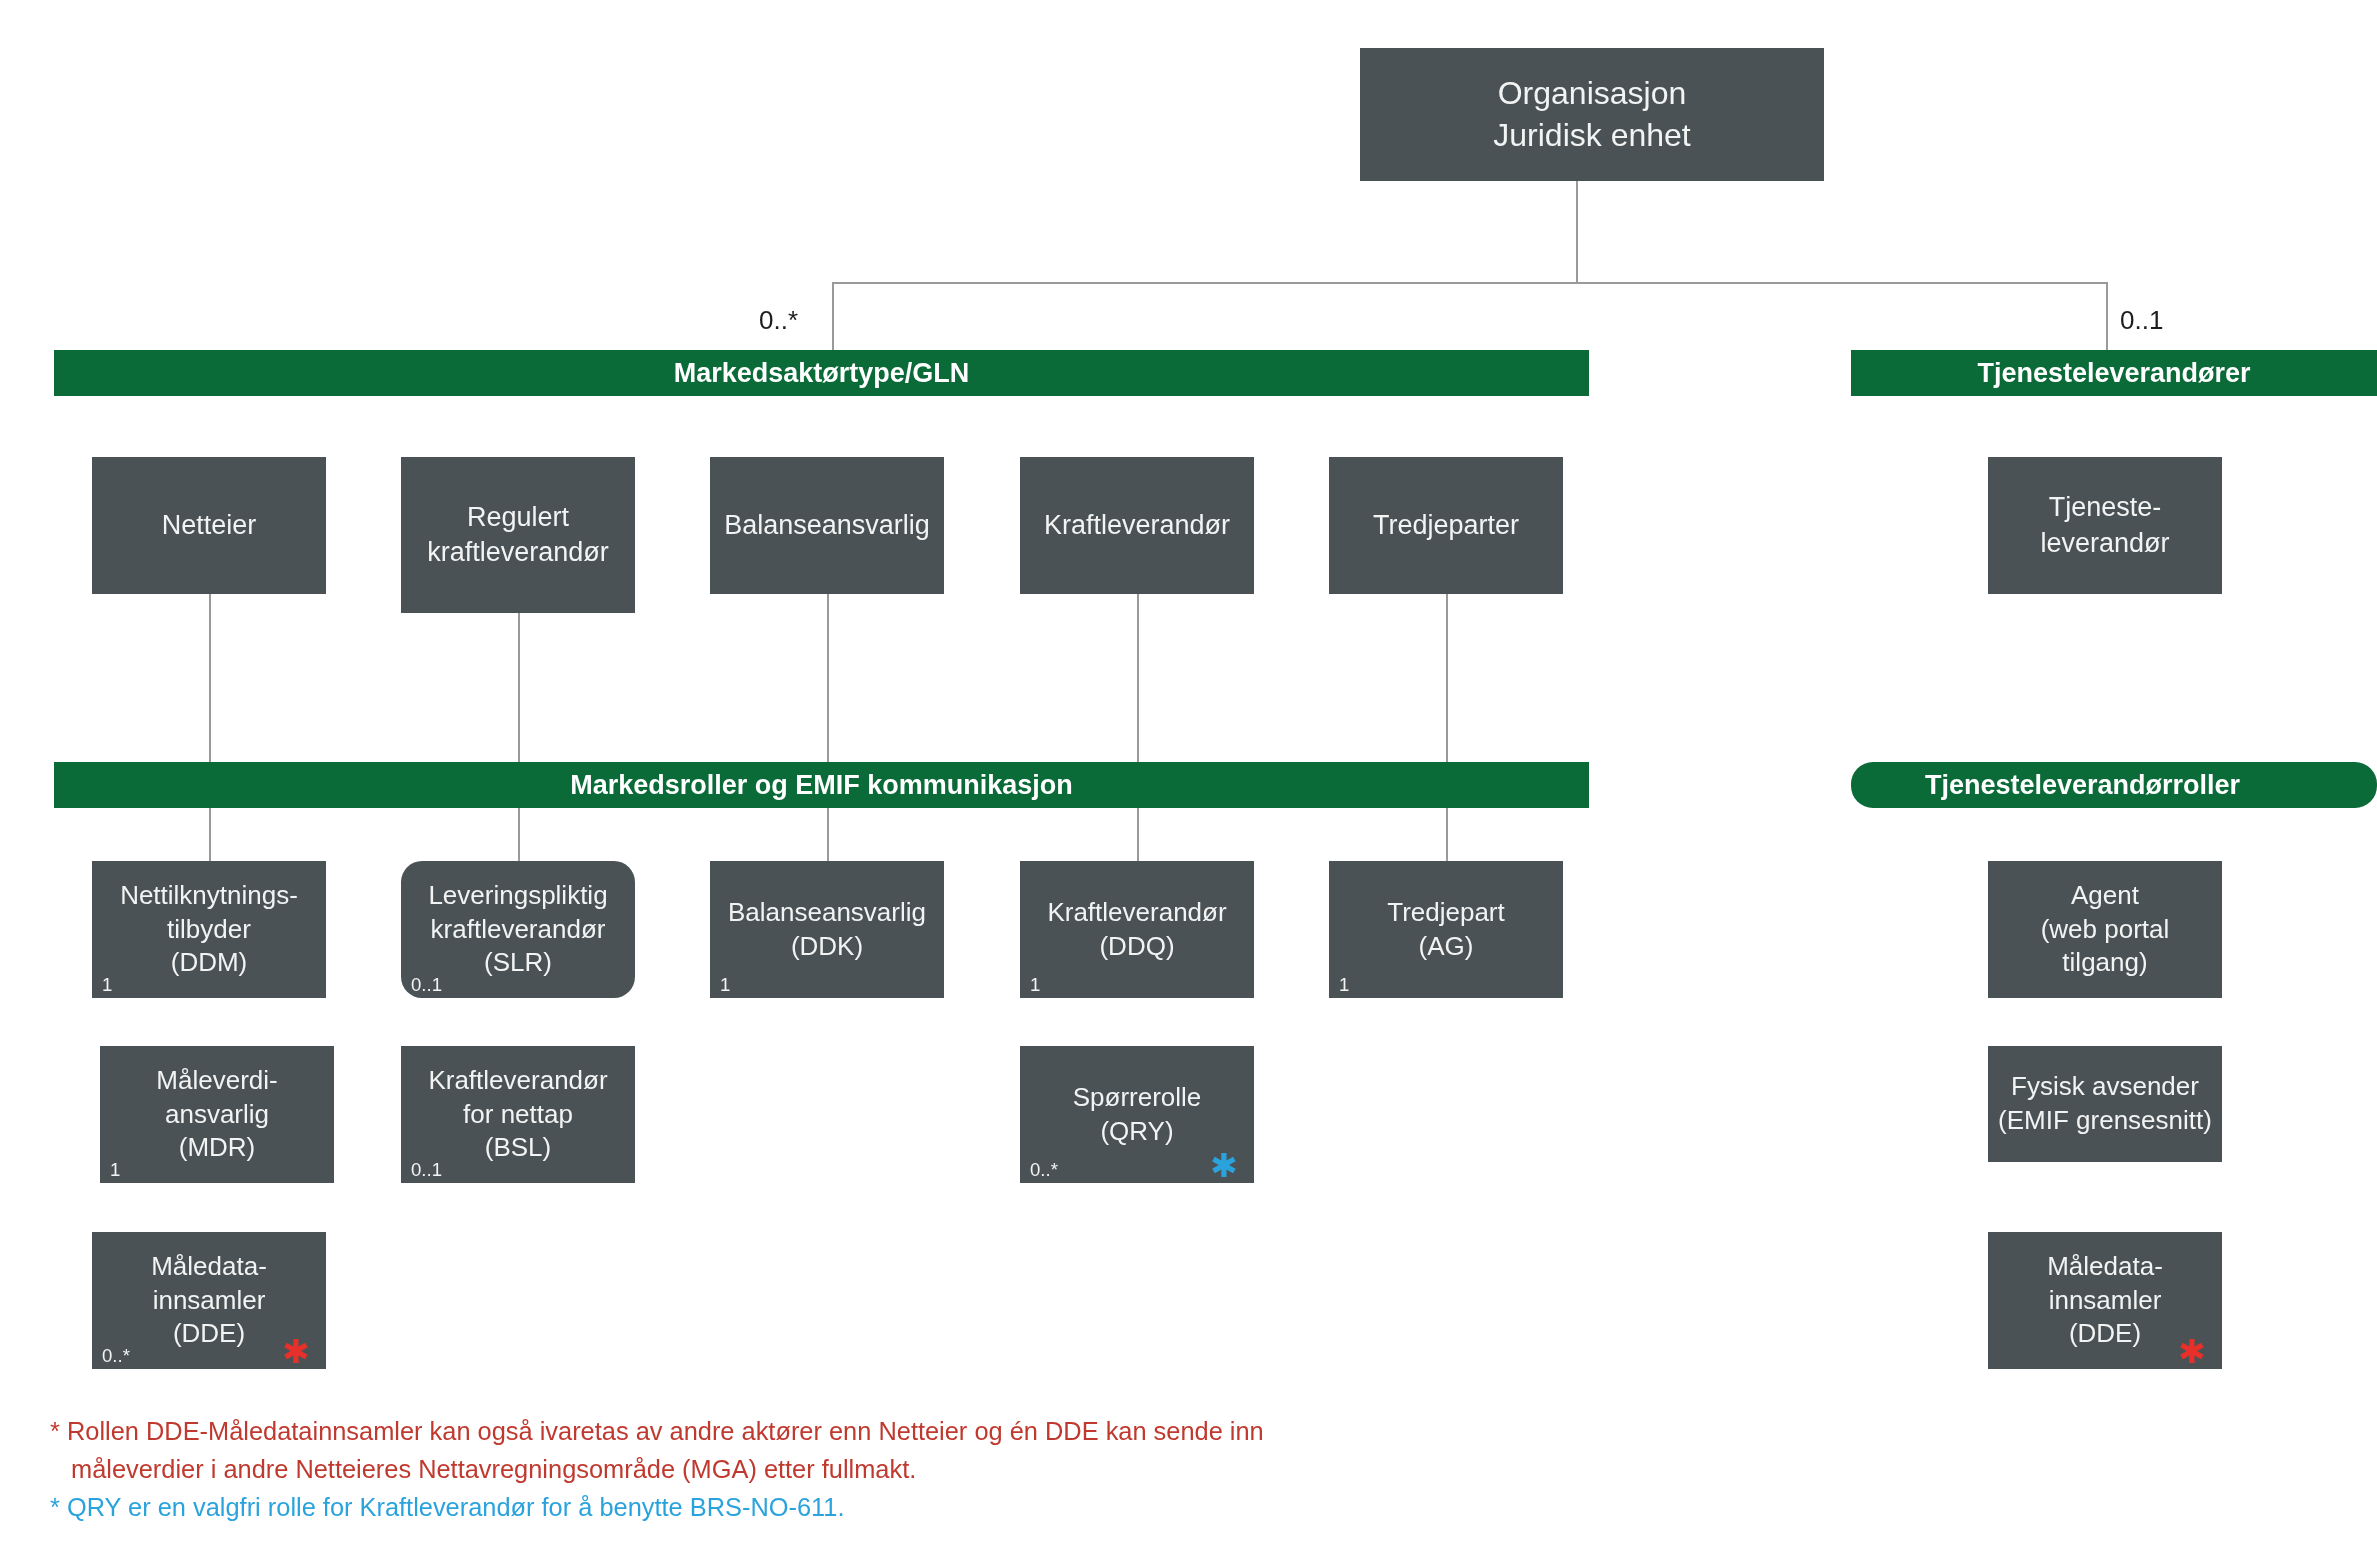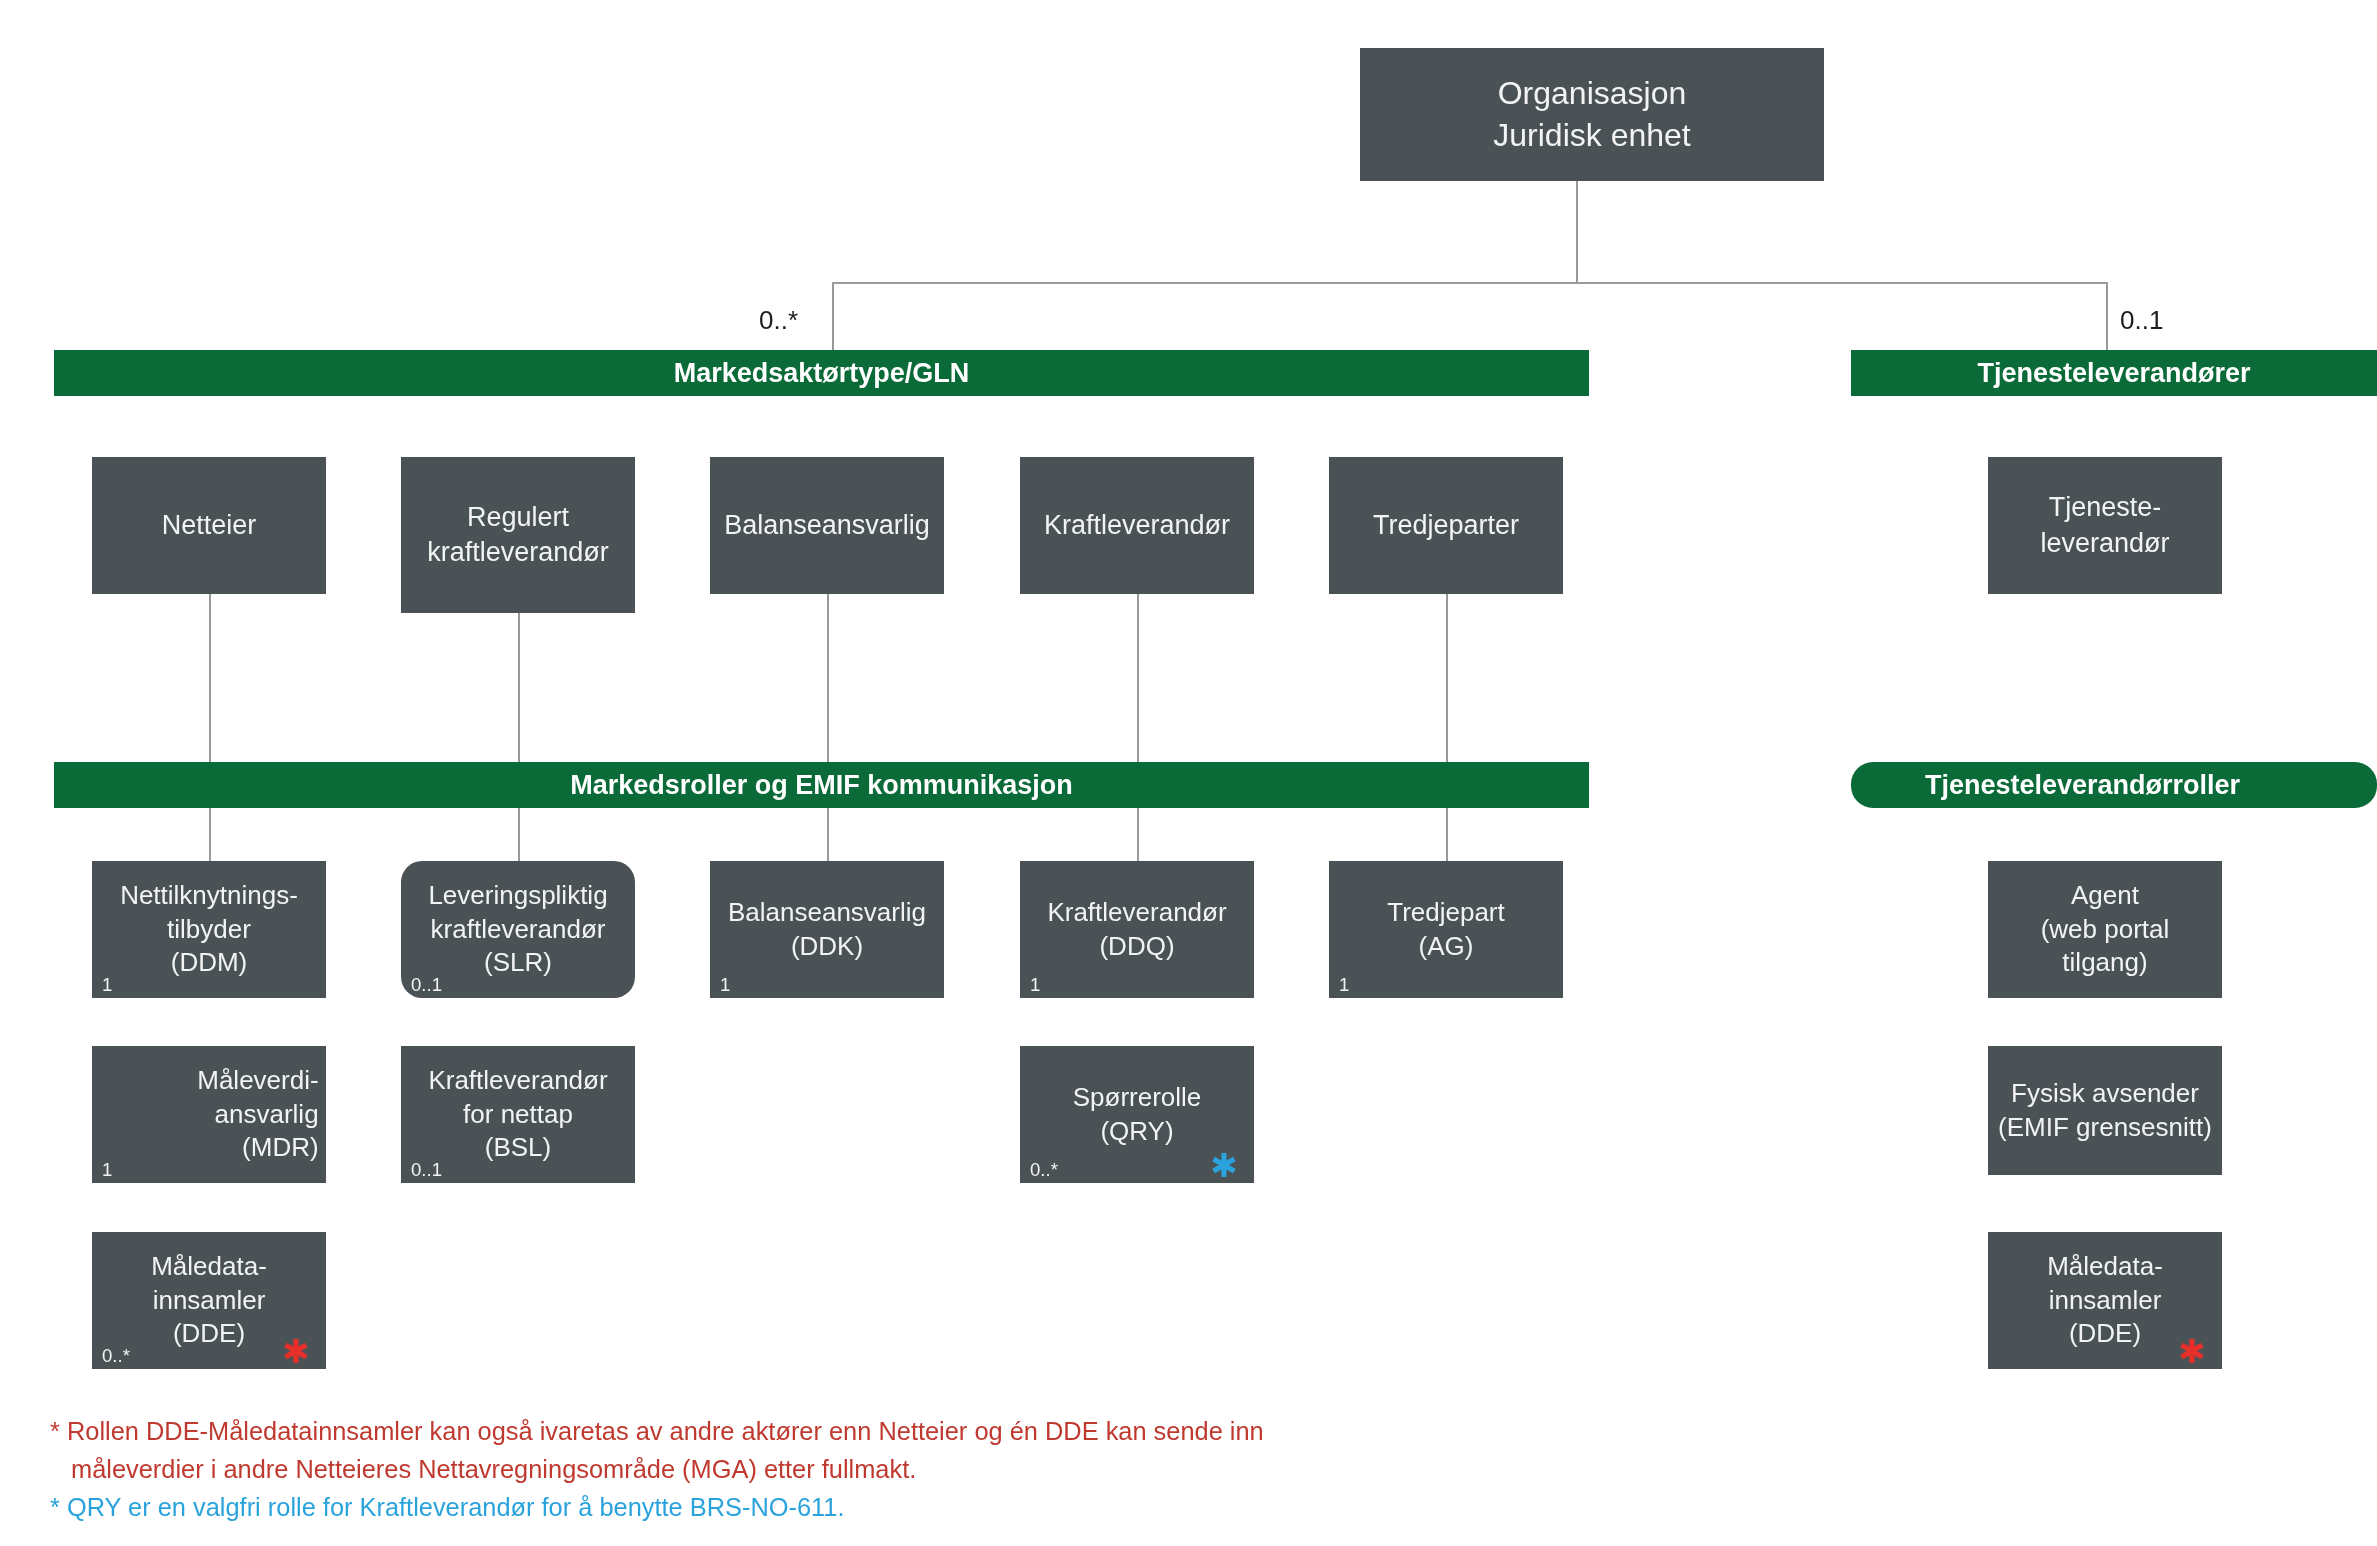--- a/index.html
+++ b/index.html
@@ -151,21 +151,21 @@
   <div class="bar leftish" style="left:1851px;top:762px;width:526px;height:46px;">
     <span>Tjenesteleverandørroller</span>
   </div>
 
   <div class="box role" style="left:92px;top:861px;width:234px;height:137px;">
     <span class="txt">Nettilknytnings-
 tilbyder
 (DDM)</span>
     <span class="mult">1</span>
   </div>
-  <div class="box role" style="left:92px;top:1046px;width:234px;height:137px;text-align:right;">
+  <div class="box role" style="left:100px;top:1046px;width:234px;height:137px;">
     <span class="txt">Måleverdi-
 ansvarlig
 (MDR)</span>
     <span class="mult">1</span>
   </div>
   <div class="box role" style="left:92px;top:1232px;width:234px;height:137px;">
     <span class="txt">Måledata-
 innsamler
 (DDE)</span>
     <span class="mult">0..*</span>
@@ -207,21 +207,21 @@
     <span class="txt">Tredjepart
 (AG)</span>
     <span class="mult">1</span>
   </div>
 
   <div class="box role" style="left:1988px;top:861px;width:234px;height:137px;">
     <span class="txt">Agent
 (web portal
 tilgang)</span>
   </div>
-  <div class="box role" style="left:1988px;top:1046px;width:234px;height:129px;">
+  <div class="box role" style="left:1988px;top:1046px;width:234px;height:116px;">
     <span class="txt">Fysisk avsender
 (EMIF grensesnitt)</span>
   </div>
   <div class="box role" style="left:1988px;top:1232px;width:234px;height:137px;">
     <span class="txt">Måledata-
 innsamler
 (DDE)</span>
     <span class="ast red">✱</span>
   </div>
 

